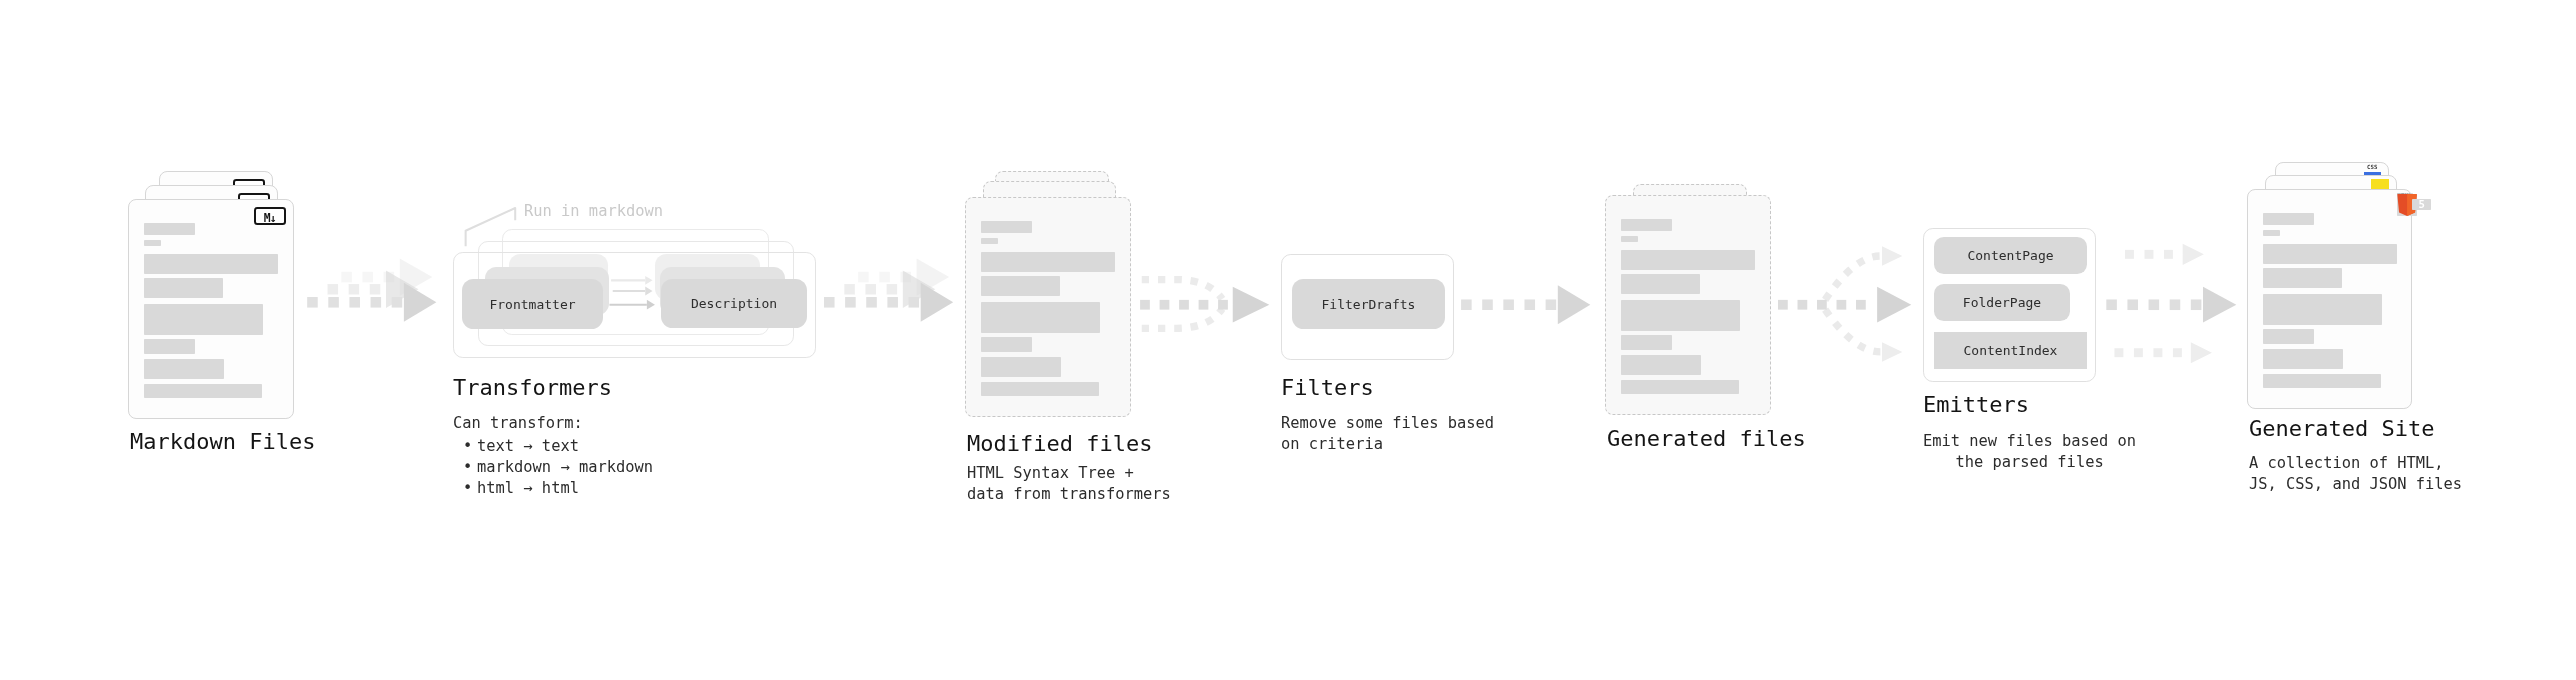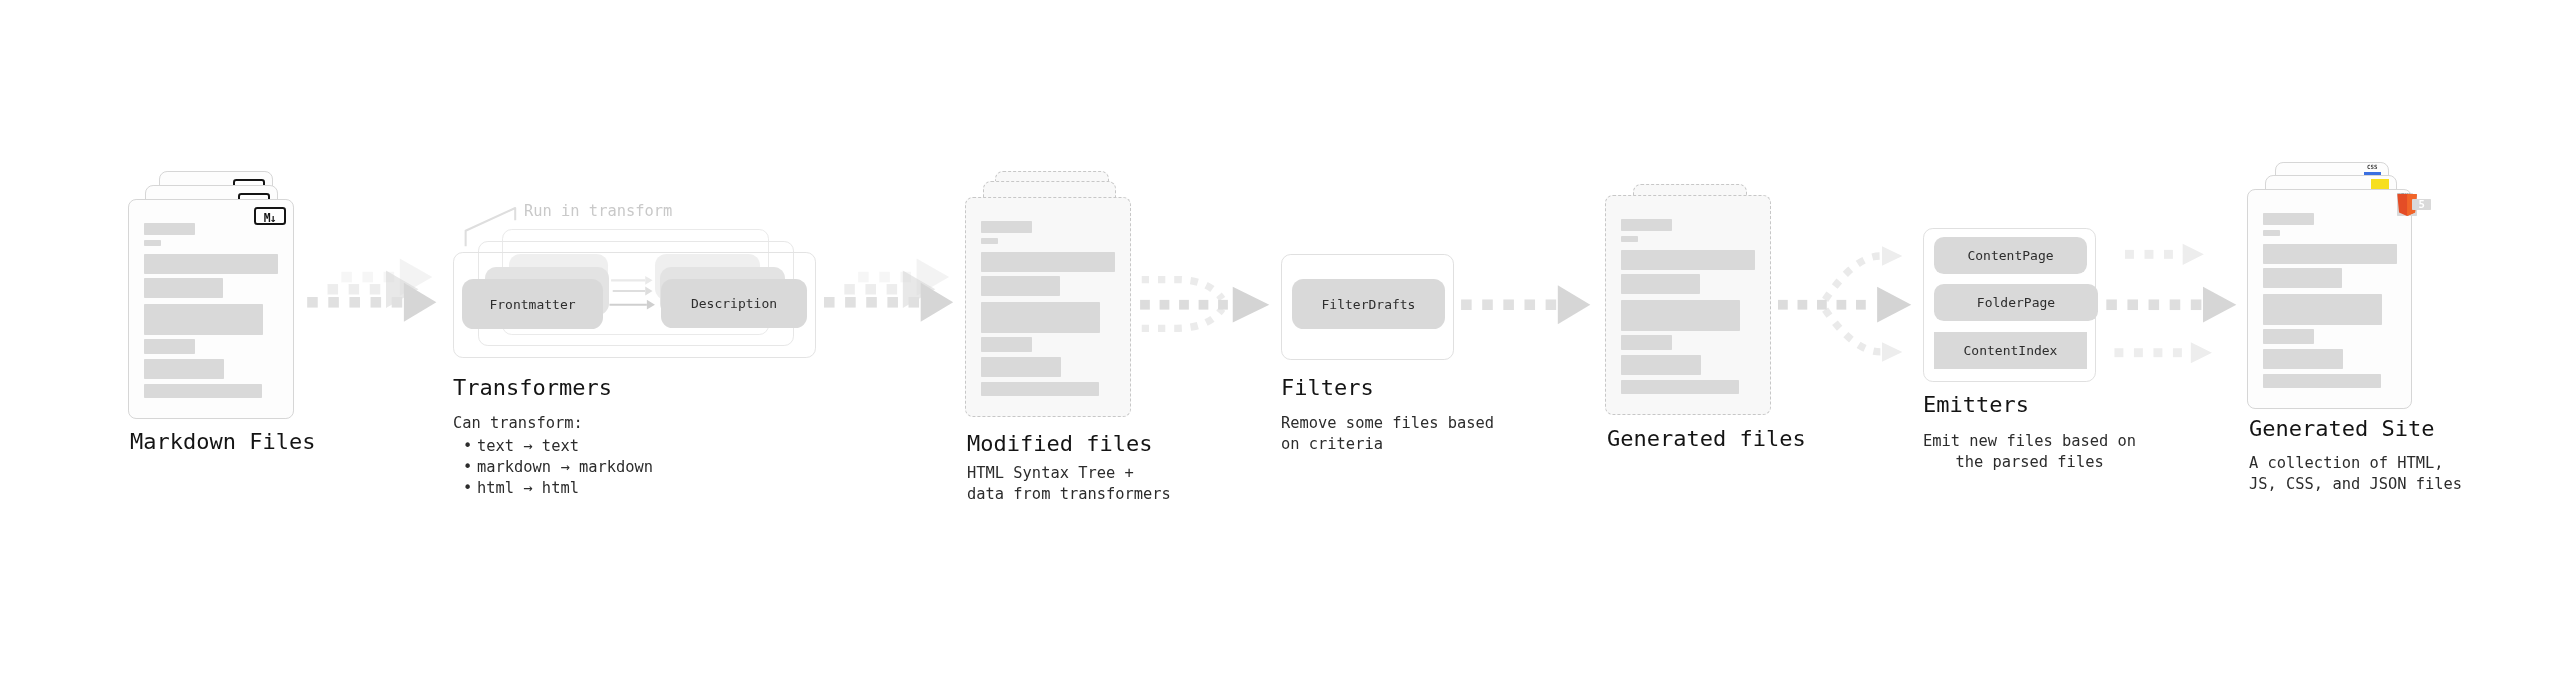--- a/index.html
+++ b/index.html
@@ -66,21 +66,21 @@
         <span class="b4"></span>
       <span class="b5"></span>
         <span class="b6"></span>
       <span class="b7"></span>
         <span class="b8"></span>
     </div>
     <div class="title" style="left:130px;top:429px;">Markdown Files</div>
   </div>
 
   <div>
-    <div class="callout-text" style="left:524px;top:202px;">Run in transform</div>
+    <div class="callout-text" style="left:524px;top:202px;">Run in markdown</div>
 
     <div class="gcontainer" style="left:502px;top:229px;width:267px;height:106px;border-color:#eaeaea;z-index:1;"></div>
     <div class="gbox ghost2" style="left:509px;top:254px;width:99px;height:46px;z-index:1;"></div>
     <div class="gbox ghost2" style="left:655px;top:254px;width:105px;height:46px;z-index:1;"></div>
 
     <div class="gcontainer" style="left:478px;top:241px;width:316px;height:105px;border-color:#e7e7e7;z-index:2;"></div>
     <div class="gbox ghost" style="left:485px;top:267px;width:124px;height:48px;z-index:2;"></div>
     <div class="gbox ghost" style="left:660px;top:267px;width:125px;height:48px;z-index:2;"></div>
 
     <div class="gcontainer" style="left:453px;top:252px;width:363px;height:106px;z-index:3;"></div>
@@ -145,21 +145,21 @@
         <span class="b8"></span>
     </div>
     <div class="title" style="left:1607px;top:426px;">Generated files</div>
   </div>
 
   <div>
     <div class="gcontainer" style="left:1923px;top:228px;width:173px;height:154px;border-color:#e0e0e0;background:#fff;"></div>
     <div class="gbox" style="left:1934px;top:237px;width:153px;height:37px;border-radius:9.8px;">
       <span>ContentPage</span>
     </div>
-    <div class="gbox" style="left:1934px;top:284px;width:164px;height:37px;border-radius:9.8px;">
+    <div class="gbox" style="left:1934px;top:284px;width:136px;height:37px;border-radius:9.8px;">
       <span>FolderPage</span>
     </div>
     <div class="gbox" style="left:1934px;top:332px;width:153px;height:37px;border-radius:0;">
       <span>ContentIndex</span>
     </div>
     <div class="title" style="left:1923px;top:392px;">Emitters</div>
     <div class="desc" style="left:1923px;top:431px;text-align:center;">
       <div>Emit new files based on</div>
       <div>the parsed files</div>
     </div>

